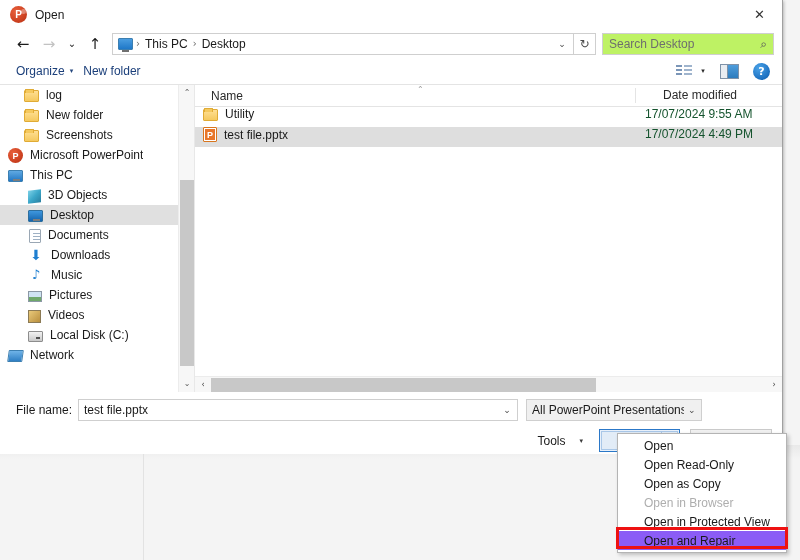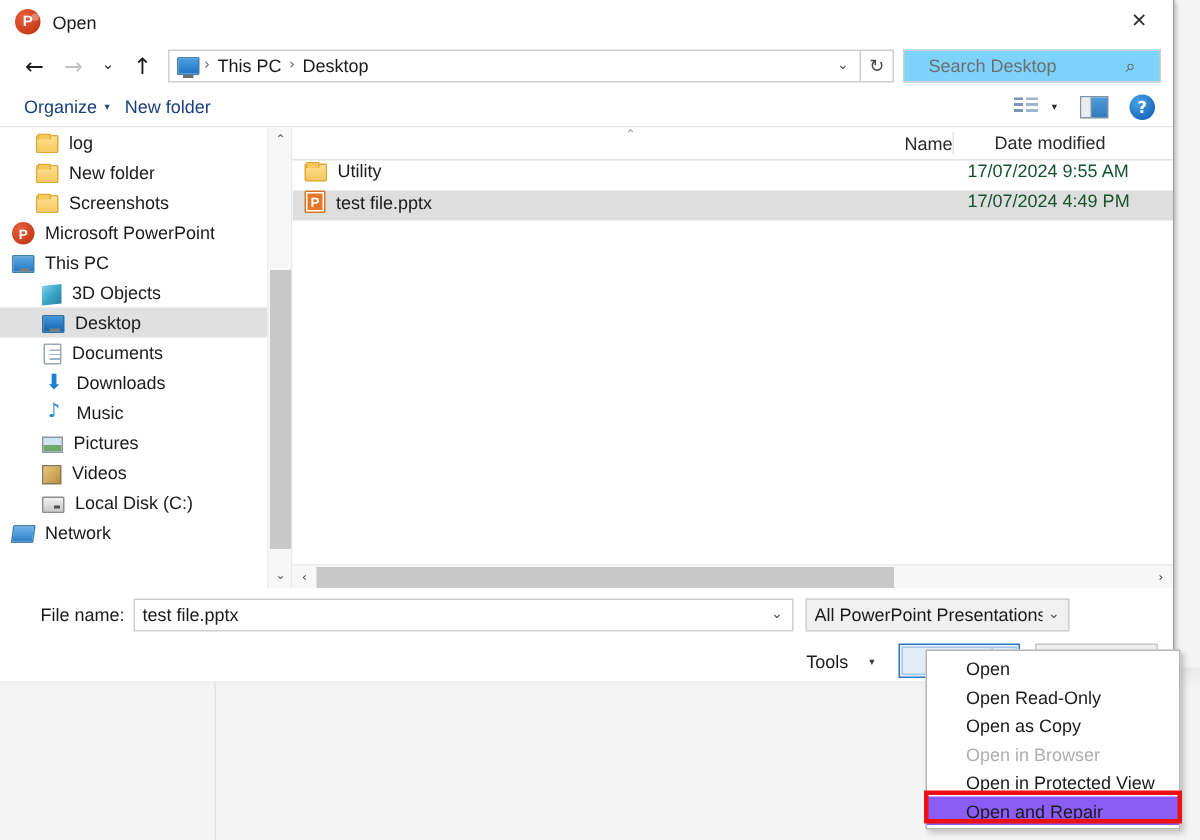--- a/index.html
+++ b/index.html
@@ -92,22 +92,22 @@
     margin-left: auto; width: 18px; text-align: center; color: #4a4a4a; font-size: 9px;
     font-family: "DejaVu Sans", sans-serif;
   }
   .refreshbtn {
     width: 22px; height: 22px; display: flex; align-items: center; justify-content: center;
     border: 1px solid #cfcfcf; border-left: none; background: #fff;
     font-size: 12px; color: #4a4a4a; font-family: "DejaVu Sans", sans-serif;
   }
   .searchbox {
     width: 172px; height: 22px; margin-left: 6px;
-    border: 1px solid #cfcfcf; background: #7dd3fc;
-    display: flex; align-items: center; padding: 0 16px;
+    border: 1px solid #cfcfcf; background: #bef264;
+    display: flex; align-items: center; padding: 0 6px;
     flex: 0 0 auto;
   }
   .searchbox .ph { color: #6e6e6e; font-size: 12px; flex: 1 1 auto; }
   .search-icon { color: #5a5a5a; font-size: 12px; font-family: "DejaVu Sans", sans-serif; }
 
   
   .cmdbar {
     height: 27px; display: flex; align-items: center;
     padding: 0 8px 0 14px; border-bottom: 1px solid #e4e4e4;
   }
@@ -255,21 +255,21 @@
   
   .filelist { flex: 1 1 auto; position: relative; background: #fff; overflow: hidden; }
   .colheader {
     height: 22px; display: flex; align-items: center;
     border-bottom: 1px solid #e4e4e4; position: relative;
   }
   .colheader .sortcaret {
     position: absolute; left: 222px; top: 0px; font-size: 8px; color: #9a9a9a;
     font-family: "DejaVu Sans", sans-serif;
   }
-  .col-name { width: 440px; padding-left: 16px; font-size: 12px; color: #2a2a2a; text-align: right; }
+  .col-name { width: 440px; padding-left: 16px; font-size: 12px; color: #2a2a2a; }
   .col-date {
     flex: 1; padding-left: 27px; font-size: 12px; color: #2a2a2a;
     border-left: 1px solid #e4e4e4; height: 15px; line-height: 15px;
   }
   .filerow {
     height: 20px; display: flex; align-items: flex-start; font-size: 12px; color: #1a1a1a;
   }
   .filerow.selected { background: #dedede; }
   .fr-name { width: 440px; display: flex; align-items: center; gap: 7px; padding-left: 8px; }
   .fr-date { flex: 1; padding-left: 10px; color: #14532d; }
@@ -291,21 +291,21 @@
     font-size: 8px; color: #3a3a3a; font-family: "DejaVu Sans", sans-serif; flex: 0 0 auto;
   }
   .sbh-track { flex: 1 1 auto; height: 16px; position: relative; }
   .sbh-thumb {
     position: absolute; left: 0; top: 1px; width: 385px; height: 14px; background: #c8c8c8;
   }
 
   
   .bottomarea { height: 62px; background: #fff; padding: 7px 10px 0 10px; position: relative; }
   .formrow1 { display: flex; align-items: center; height: 22px; }
-  .fn-label { font-size: 12px; color: #1a1a1a; margin-right: 6px; margin-left: 11px; }
+  .fn-label { font-size: 12px; color: #1a1a1a; margin-right: 6px; }
   .fn-input {
     width: 440px; height: 22px; border: 1px solid #cfcfcf; background: #fff;
     display: flex; align-items: center; padding: 0 2px 0 5px; font-size: 12px;
   }
   .fn-input .val { flex: 1 1 auto; color: #1a1a1a; }
   .fn-input .cv { width: 16px; text-align: center; color: #4a4a4a; font-size: 9px;
     font-family: "DejaVu Sans", sans-serif; }
   .filter-select {
     width: 176px; height: 22px; margin-left: 8px;
     border: 1px solid #cfcfcf; background: #f0f0f0;

